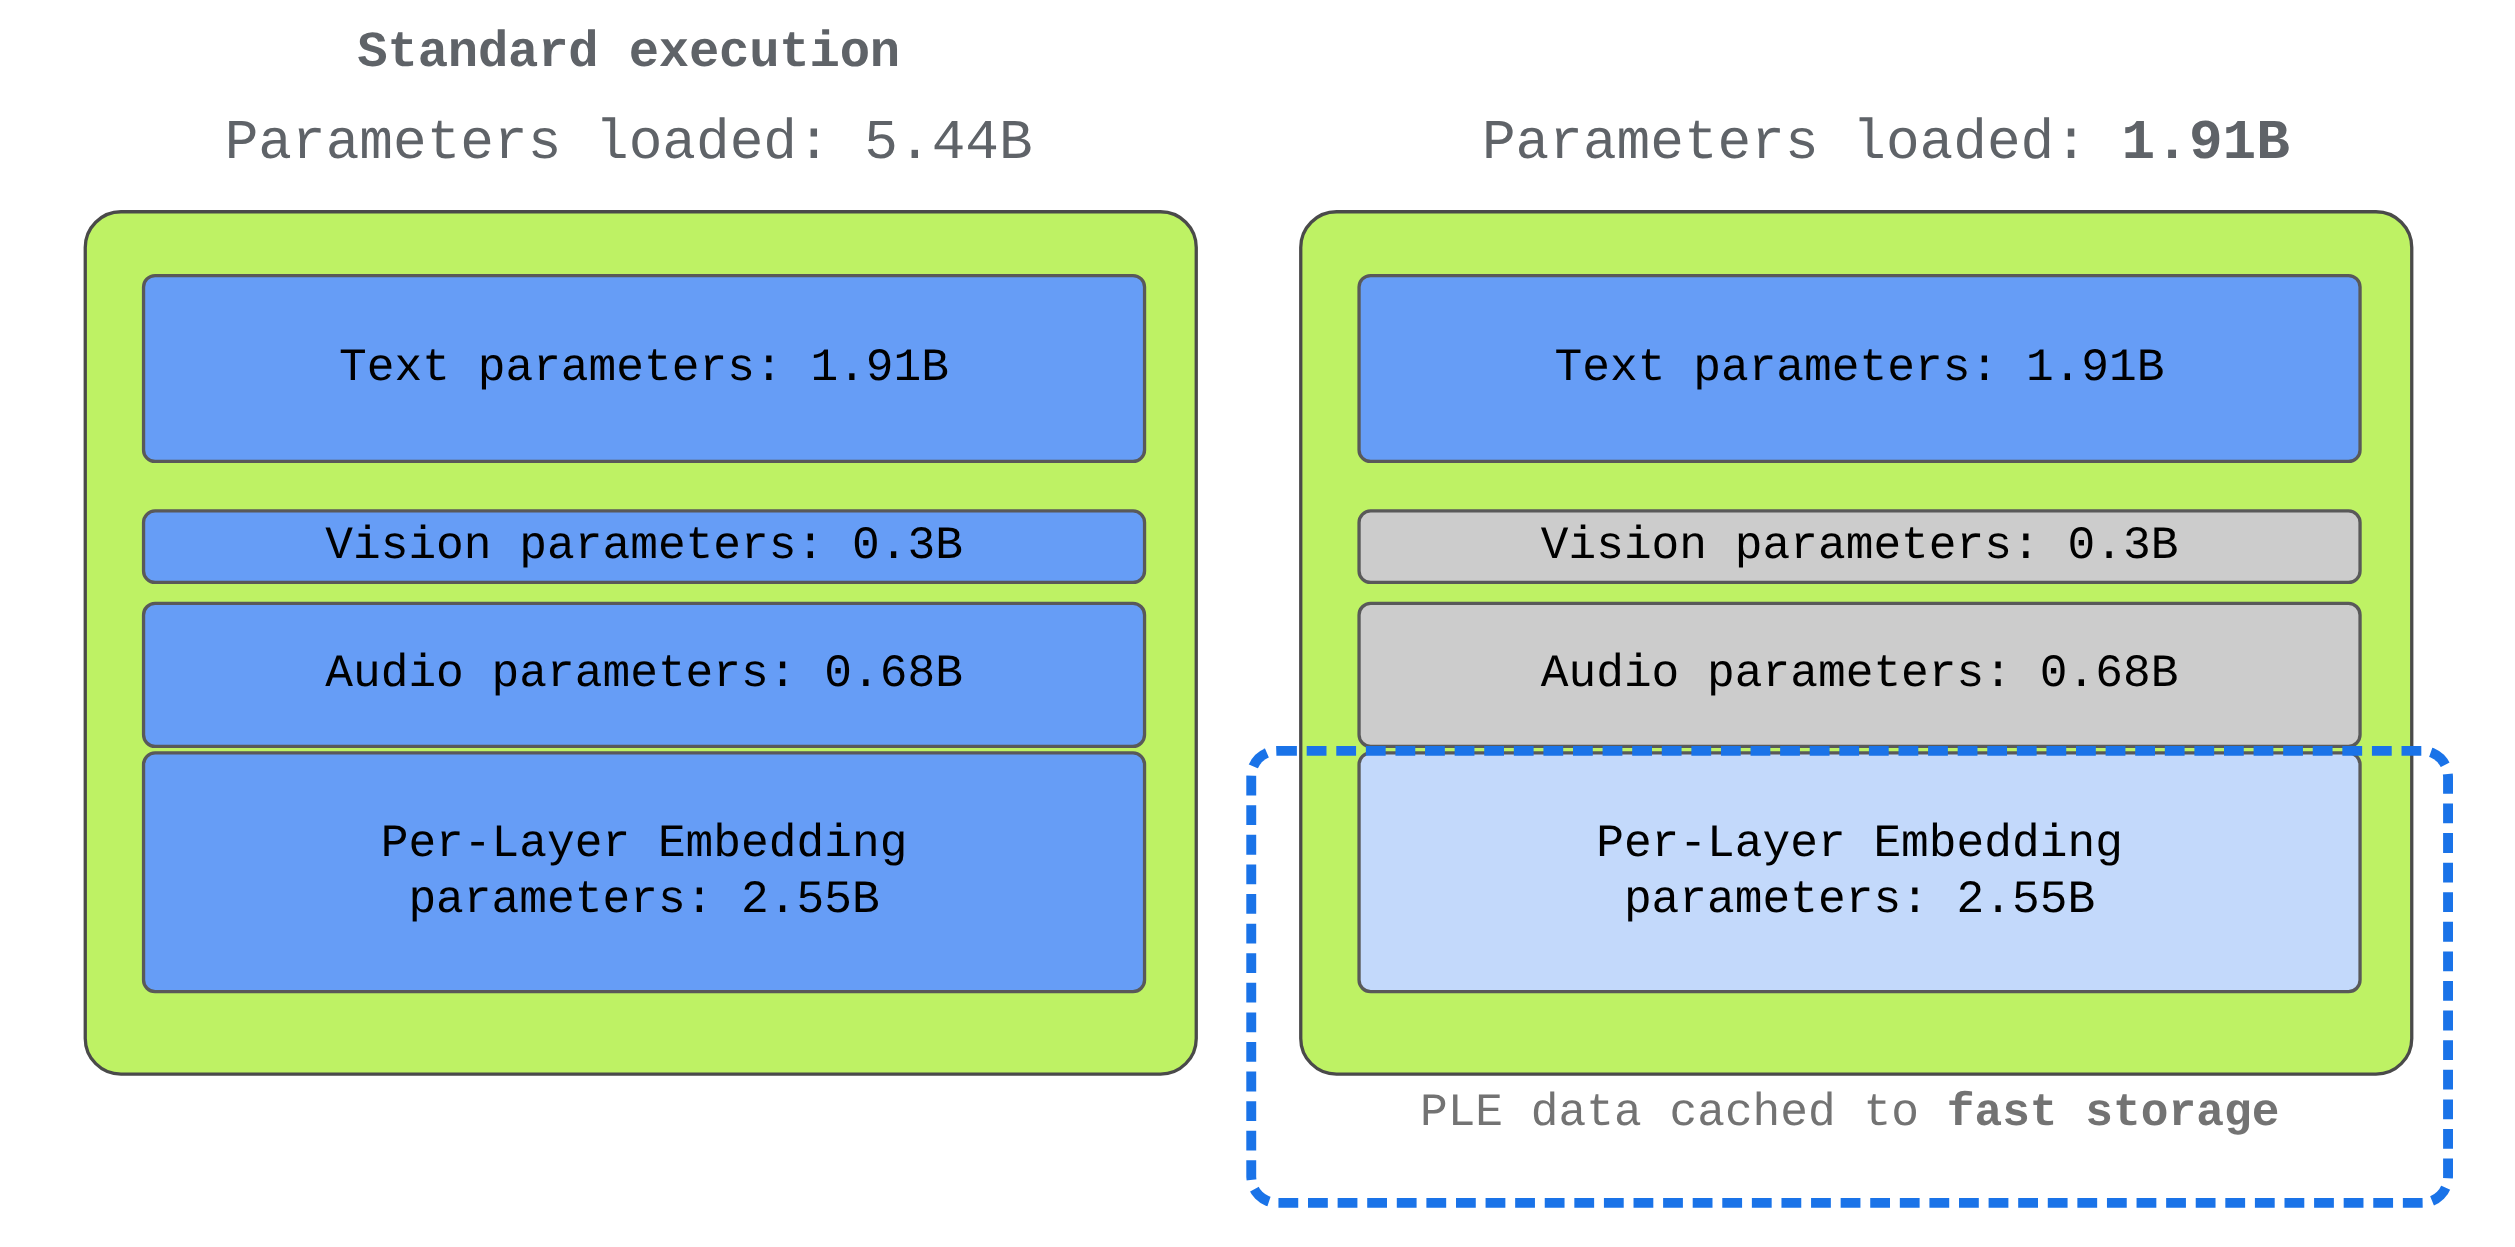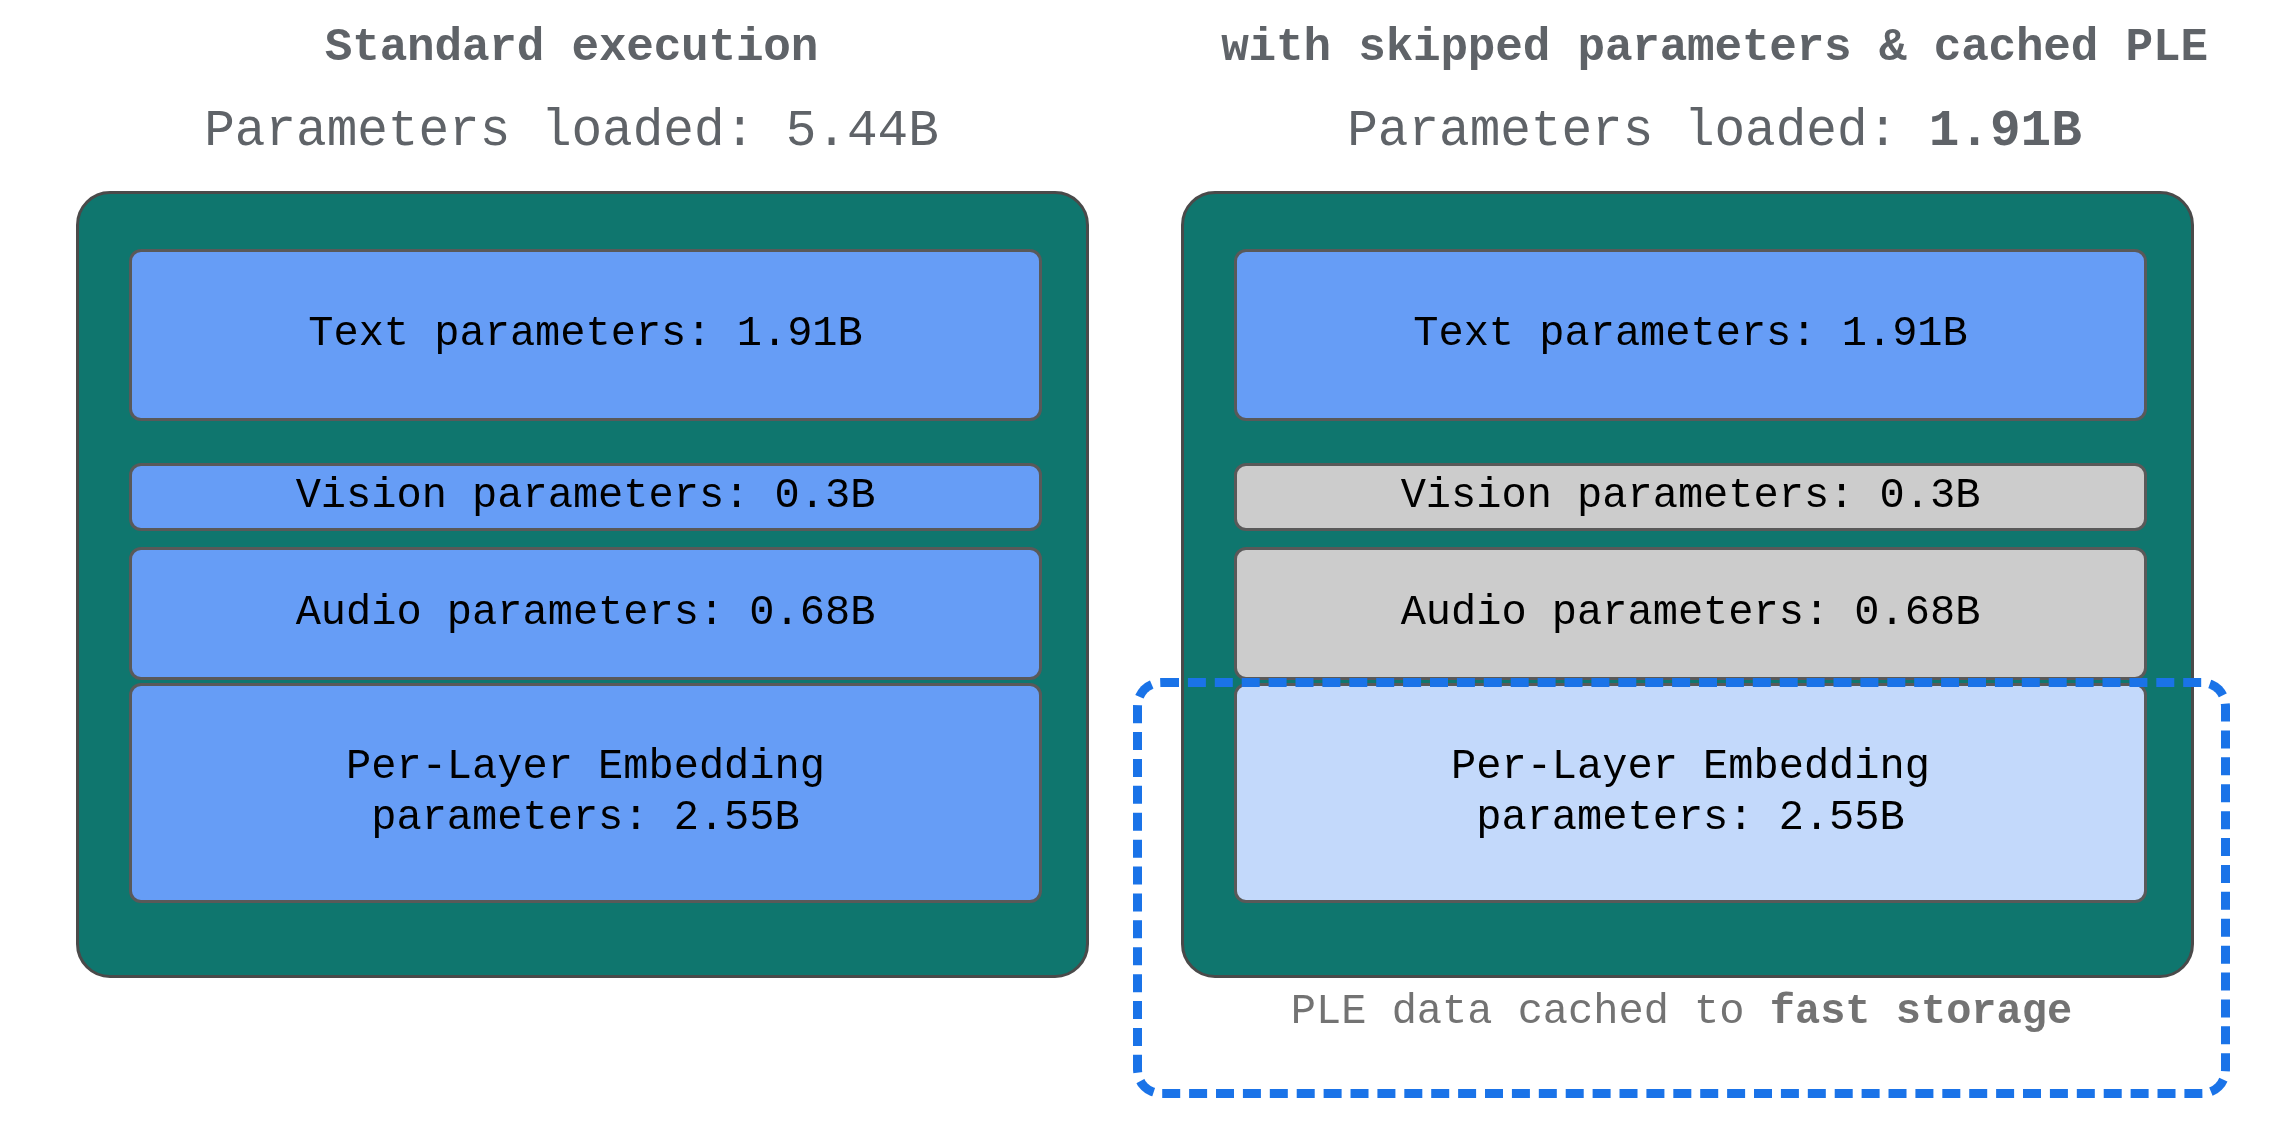--- a/index.html
+++ b/index.html
@@ -55,21 +55,21 @@
     font-size: 51px;
     white-space: nowrap;
   }
   .col-subtitle.left  { top: 103px; }
   .col-subtitle.right { top: 103px; }
   .col-subtitle b { font-weight: bold; color: #5f6368; }
 
   
   .panel {
     position: absolute;
-    background: #0f766e;
+    background: #bef264;
     border: 3px solid #4a4a4a;
     border-radius: 34px;
     box-sizing: border-box;
   }
   .panel.left {
     left: 76px;
     top: 191px;
     width: 1013px;
     height: 787px;
   }
@@ -157,21 +157,20 @@
           <div>Per-Layer Embedding</div>
           <div>parameters: 2.55B</div>
         </div>
       </div>
 
     </div>
   </div>
 
   <div class="column">
 
-    <div class="col-title right">with skipped parameters &amp; cached PLE</div>
 
     <div class="col-subtitle right">
       <span>Parameters loaded: </span><b>1.91B</b>
     </div>
 
     <div class="panel right">
 
       <div class="param-box blue b-text">Text parameters: 1.91B</div>
 
       <div class="param-box grey b-vision">Vision parameters: 0.3B</div>

